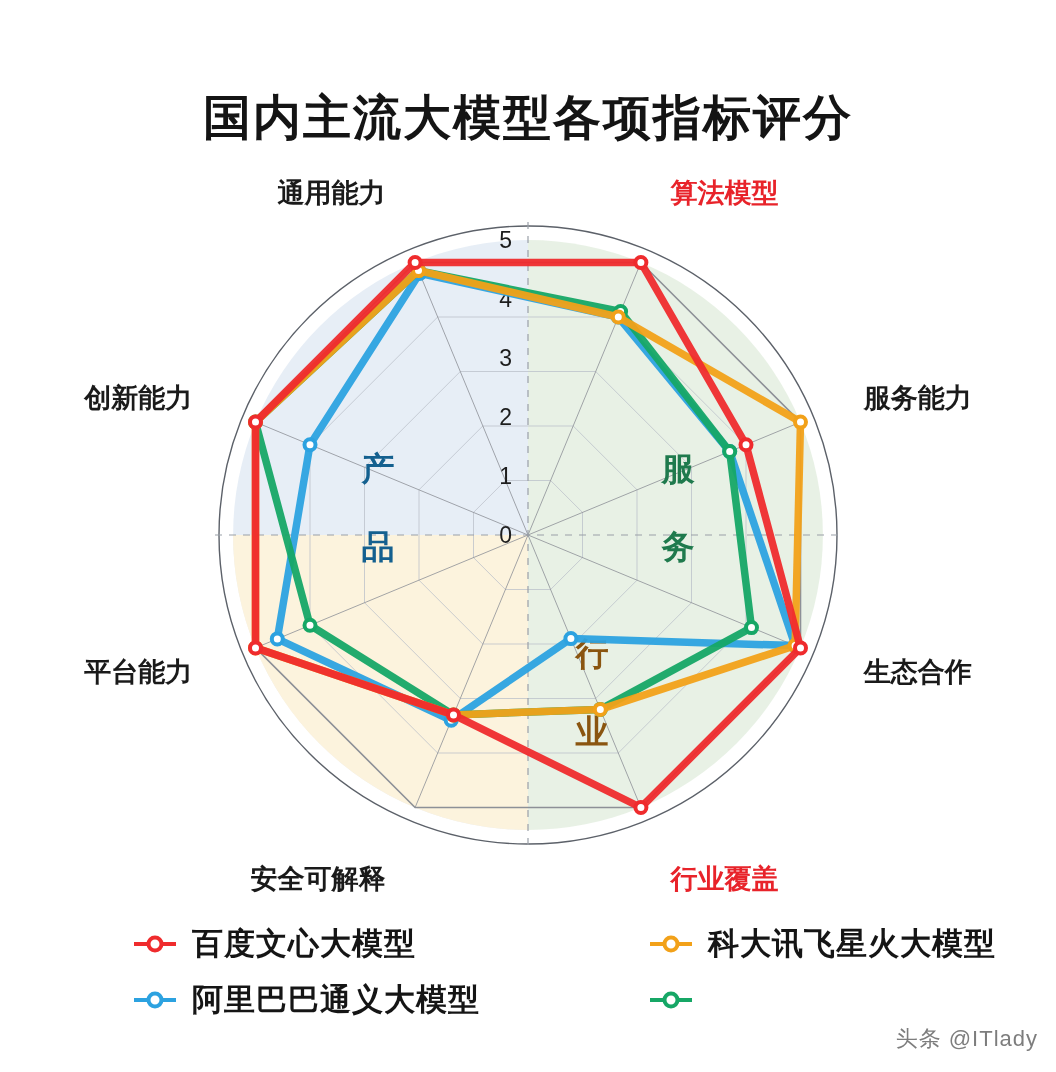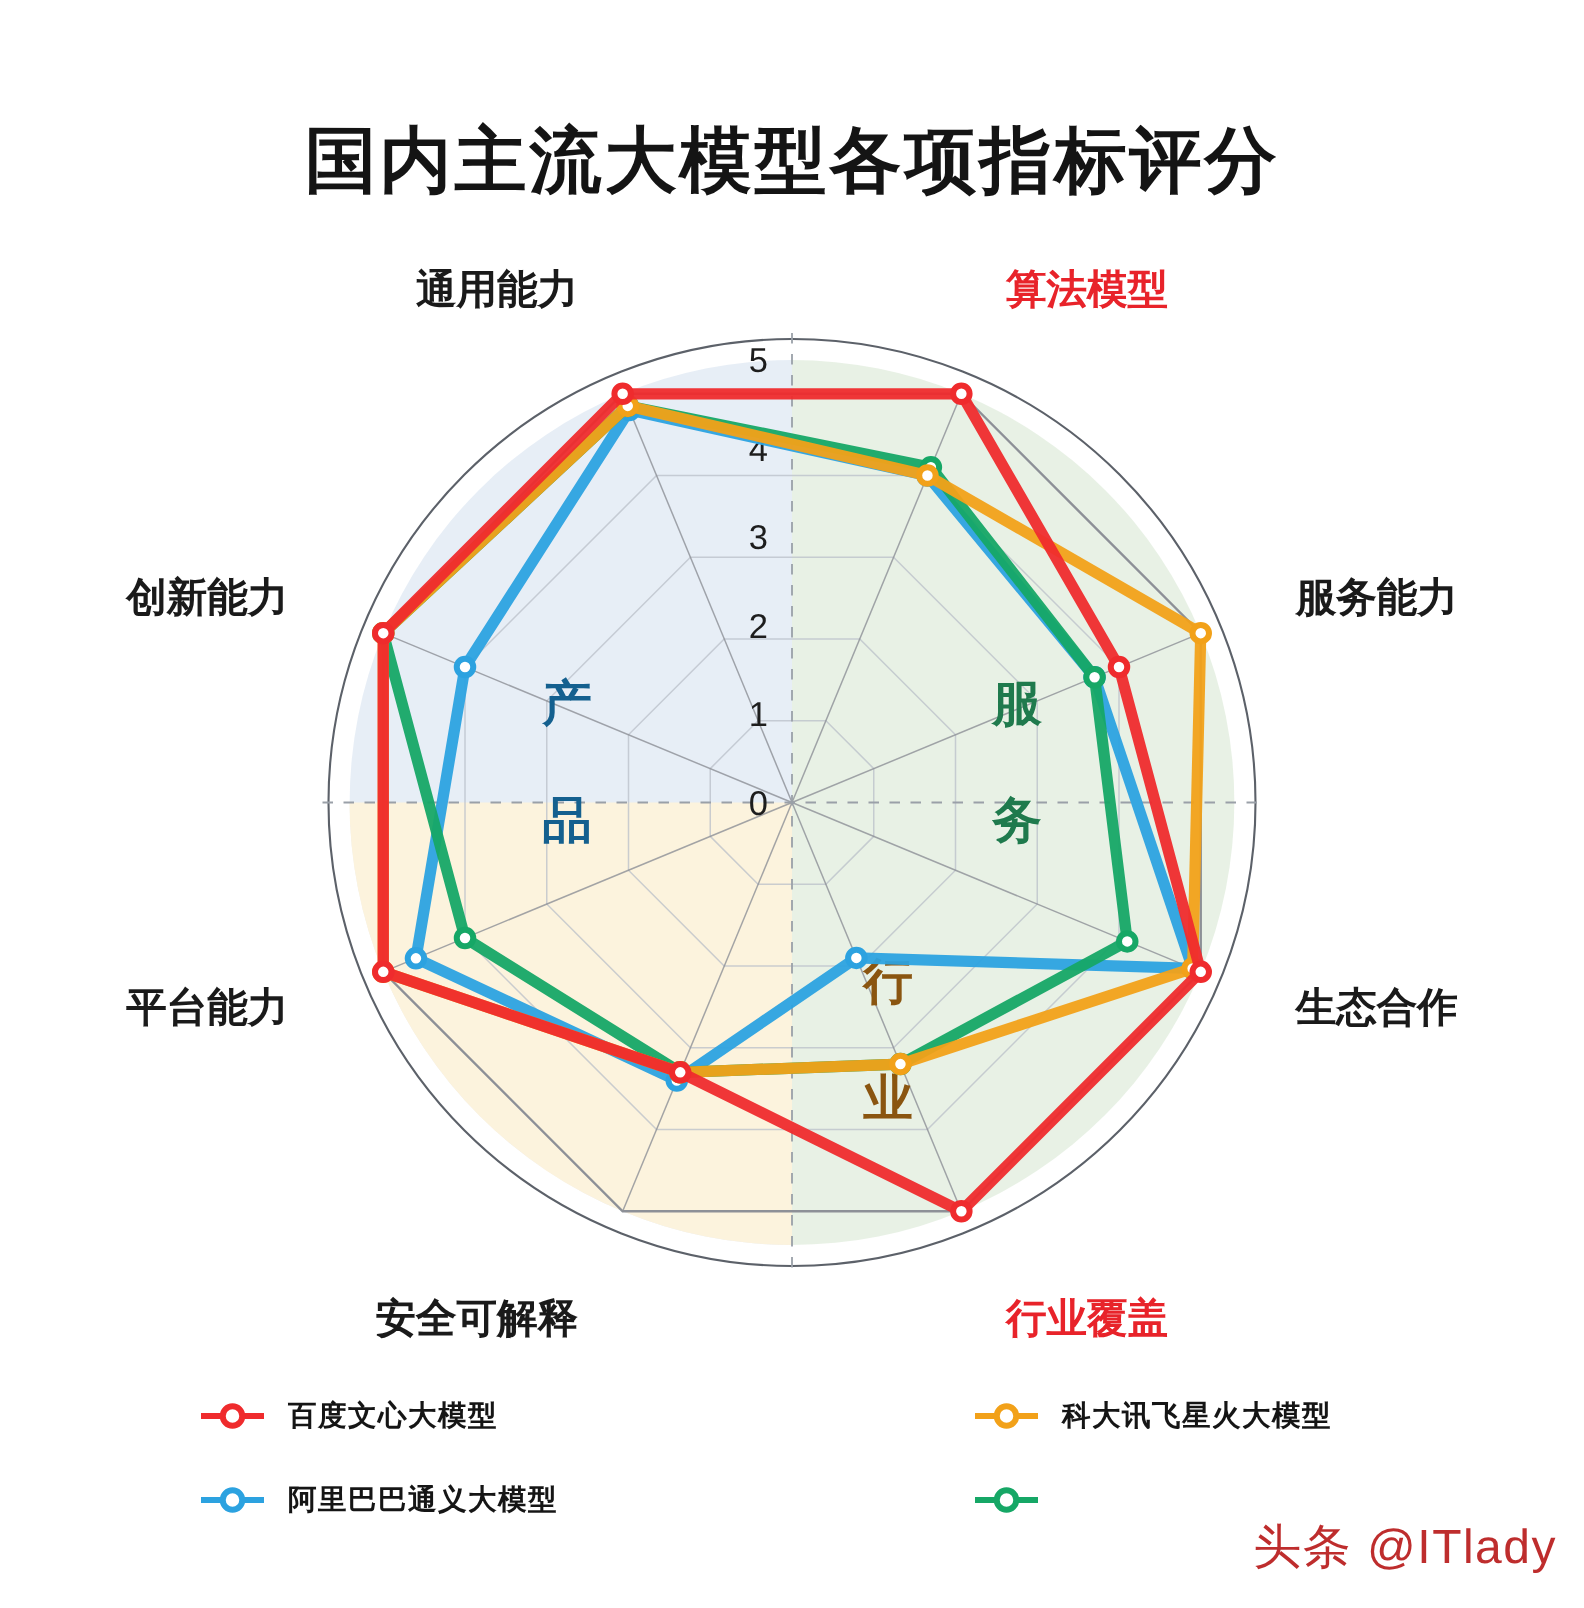--- a/index.html
+++ b/index.html
@@ -13,21 +13,21 @@
     font-family: "Liberation Sans", "DejaVu Sans", sans-serif;
     position: relative;
     overflow: hidden;
   }
   #chart-title {
     text-align: center;
     font-size: 48px;
     font-weight: bold;
     color: #141414;
     letter-spacing: 2px;
-    margin: 2px;
+    margin: 12px;
     padding-top: 80px;
     line-height: 1.1;
   }
   #radar-wrap {
     position: absolute;
     left: 0;
     top: 120px;
     width: 1056px;
     height: 790px;
   }
@@ -72,32 +72,32 @@
     align-items: center;
     height: 56px;
   }
   .legend-marker {
     width: 46px;
     height: 18px;
     margin-right: 14px;
     flex: 0 0 auto;
   }
   .legend-text {
-    font-size: 19px;
+    font-size: 31px;
     font-weight: bold;
     color: #151515;
     white-space: nowrap;
     letter-spacing: 1px;
   }
   #watermark {
     position: absolute;
     right: 18px;
     bottom: 18px;
-    font-size: 32px;
-    color: #b91c1c;
+    font-size: 22px;
+    color: #737373;
     letter-spacing: 1px;
     opacity: .92;
   }
 </style>
 </head>
 <body>
 
 <h1 id="chart-title">国内主流大模型各项指标评分</h1>
 
 <div id="radar-wrap">

